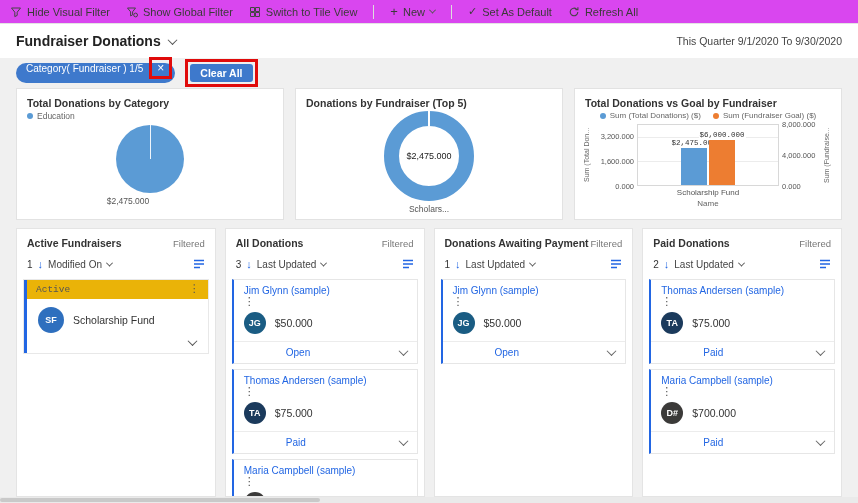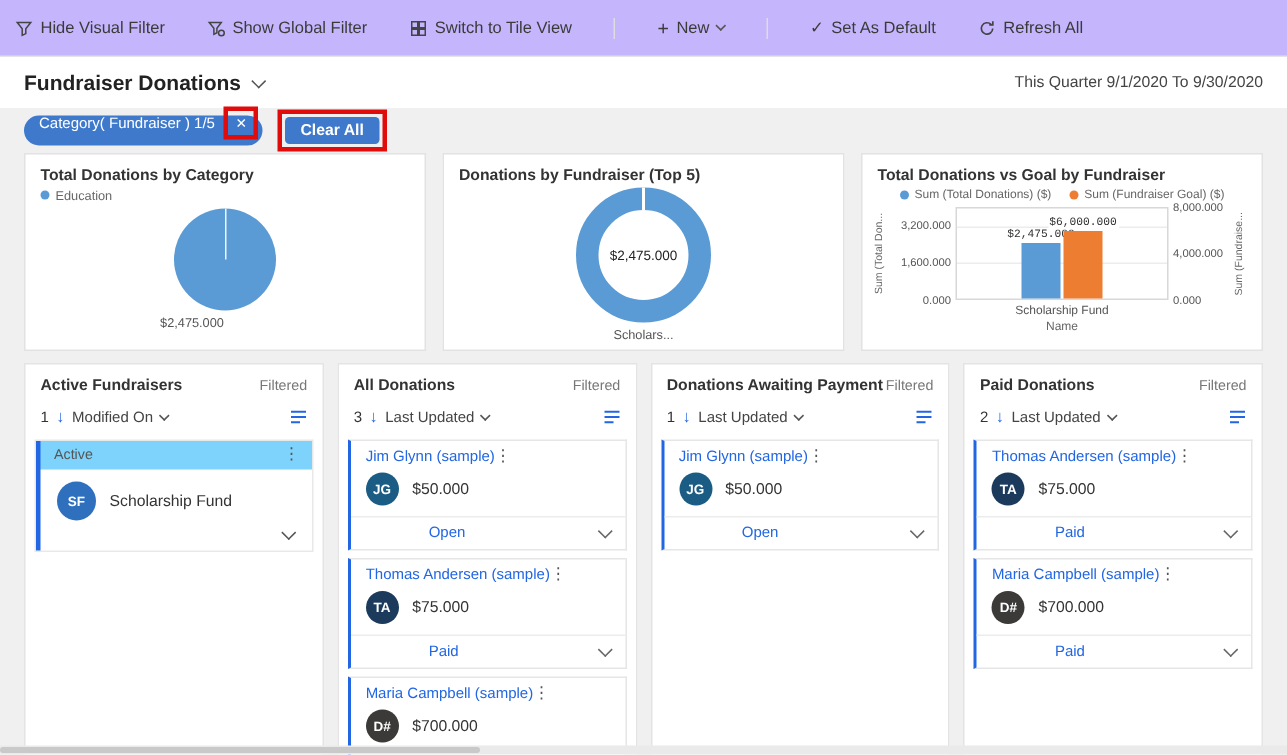--- a/index.html
+++ b/index.html
@@ -1,21 +1,21 @@
 <!DOCTYPE html>
 <html><head>
 <meta charset="utf-8">
 <style>
   * { box-sizing: border-box; margin: 0; padding: 0; }
   html,body { width:858px; height:503px; }
   body { font-family:"Liberation Sans","DejaVu Sans",sans-serif; background:#f0f0f0; color:#333; }
   .screen { position:relative; width:858px; height:503px; overflow:hidden; background:#f0f0f0; }
 
   
-  .toolbar { height:38px; background:#c4b5fd; border-bottom:1px solid #e3e3e3; display:flex; align-items:center; gap:28px; padding:0 10px; font-size:11px; color:#3b3a39; }
+  .toolbar { height:24px; background:#d946ef; border-bottom:1px solid #e3e3e3; display:flex; align-items:center; gap:16px; padding:0 10px; font-size:11px; color:#3b3a39; }
   .tb-item { display:inline-flex; align-items:center; gap:5px; cursor:pointer; white-space:nowrap; }
   .tb-item svg { display:block; }
   .tb-sep { width:1px; height:14px; background:#ddd; }
   .plus { color:#3b3a39; font-size:13px; line-height:12px; font-weight:400; }
   .checkmark { font-size:11px; }
 
   
   .page-header { height:34px; background:#fff; display:flex; align-items:center; justify-content:space-between; padding:0 16px; }
   .title-wrap { display:flex; align-items:center; gap:8px; cursor:pointer; }
   .title-wrap h1 { font-size:14px; font-weight:700; color:#222; }
@@ -77,31 +77,31 @@
   .kcol-title { font-size:10.5px; font-weight:700; color:#333; }
   .kcol-filtered { font-size:9.5px; color:#777; }
   .kcol-sort { display:flex; align-items:center; gap:5px; padding:7px 10px 7px; font-size:10px; color:#333; }
   .sort-arrow { color:#2266E3; font-size:11px; line-height:10px; cursor:pointer; }
   .sort-field { display:inline-flex; align-items:center; gap:5px; cursor:pointer; color:#444; }
   .kopts { margin-left:auto; cursor:pointer; display:inline-flex; }
   .kbody { flex:1; padding:2px 6px; overflow:hidden; }
 
   .lane { position:relative; border:1px solid #e8e8e8; background:#fff; }
   .lane::before { content:''; position:absolute; left:0; top:0; bottom:0; width:3px; background:#2266E3; }
-  .lane-head { background:#7dd3fc; display:flex; justify-content:space-between; padding:4px 8px 4px 12px; font-size:9.5px; color:#555; }
+  .lane-head { background:#eab308; display:flex; justify-content:space-between; padding:4px 8px 4px 12px; font-size:9.5px; color:#555;font-family:Liberation Mono, monospace; }
   .lane-card { display:flex; align-items:center; gap:9px; padding:8px 8px 6px 14px; cursor:pointer; }
   .lane-card-name { font-size:10.5px; color:#333; }
   .lane-foot { display:flex; justify-content:flex-end; padding:0 12px 7px; }
 
   .avatar { border-radius:50%; color:#fff; display:inline-flex; align-items:center; justify-content:center; font-size:9px; font-weight:700; flex:0 0 auto; }
   .avatar.big { width:26px; height:26px; }
   .avatar.small { width:22px; height:22px; }
 
   .kcard { position:relative; background:#fff; border:1px solid #e6e6e6; border-left:2px solid #2266E3; margin-bottom:5px; padding:5px 8px 0 10px; cursor:pointer; }
-  .kcard-top { display:flex; align-items:flex-start; }
+  .kcard-top { display:flex; align-items:flex-start;flex-direction:column; }
   .klink { color:#2266E3; font-size:10px; text-decoration:none; cursor:pointer; }
   .kmenu { color:#555; font-size:11px; line-height:11px; cursor:pointer; }
   .kcard-mid { display:flex; align-items:center; gap:9px; padding:5px 0 7px; }
   .amount { font-size:10.5px; color:#333; }
   .kcard-bottom { border-top:1px solid #ececec; display:flex; align-items:center; height:22px; margin:0 -8px 0 -10px; padding:0 10px; }
   .status { margin-left:42px; }
   .kcard-bottom .chev { margin-left:auto; border-color:#666; }
 
   .hscroll { position:absolute; bottom:0; left:0; right:0; height:6px; background:#eaeaea; }
   .hscroll-thumb { width:320px; height:4px; margin-top:1px; background:#c9c9c9; border-radius:2px; }

